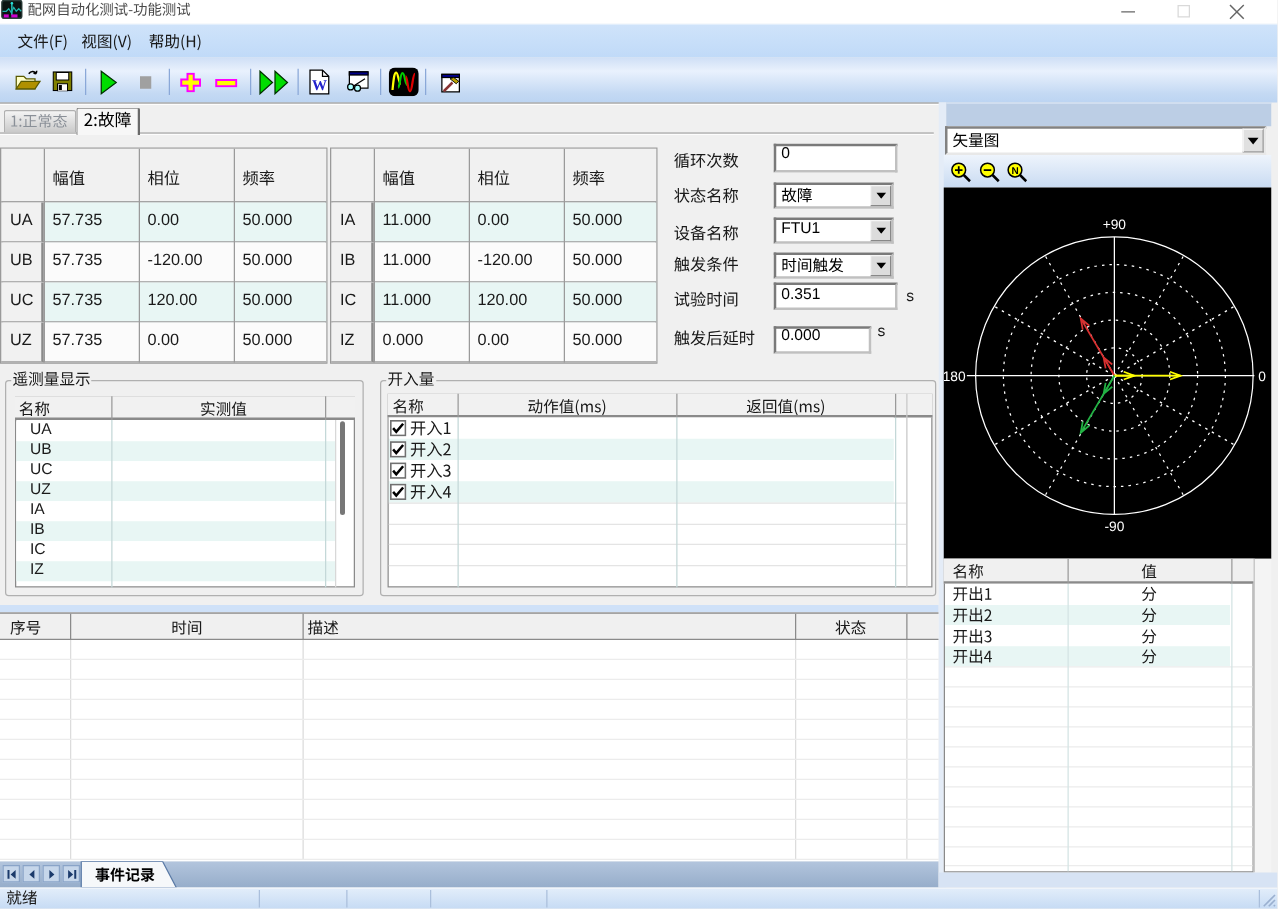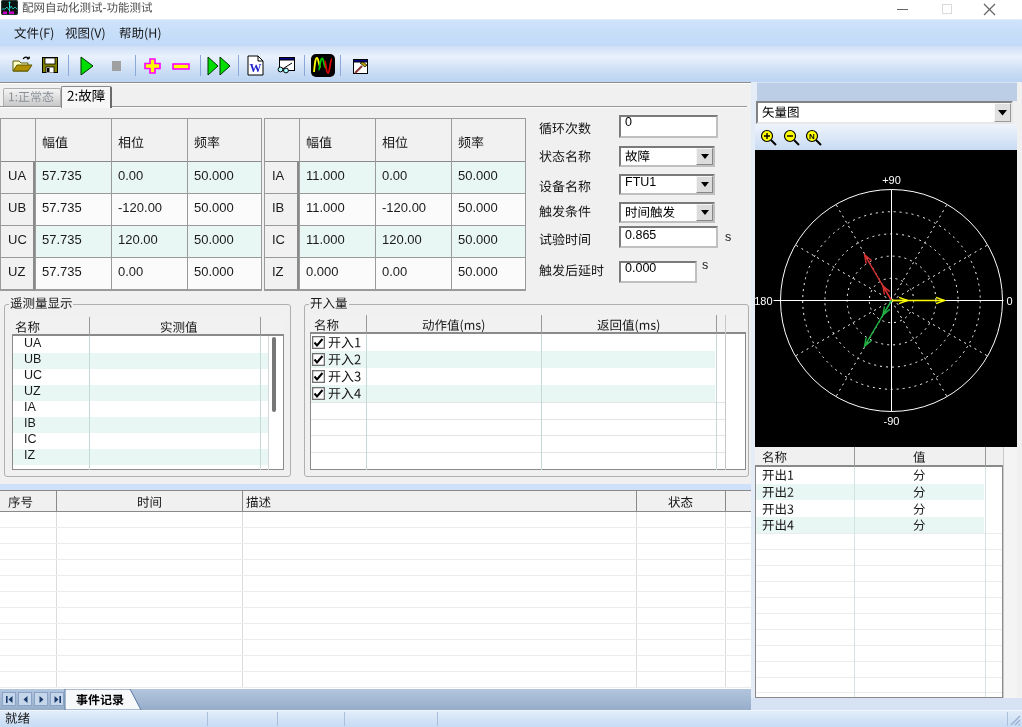--- a/index.html
+++ b/index.html
@@ -310,21 +310,21 @@
   </svg>
 <svg width="51" height="17" style="position:absolute;left:625.0px;top:204.2px;overflow:visible" fill="#000">
     <g transform="translate(0 12.75) scale(0.01250)">
       <use href="#g48" x="0"></use>
       <use href="#g49" x="1000"></use>
       <use href="#g44" x="2000"></use>
       <use href="#g45" x="3000"></use>
     </g>
   </svg>
 <div style="position:absolute;left:619px;top:226px;width:99px;height:22px;background:#fff;border:2px solid #7a7a7a;border-right-color:#c0c0c0;border-bottom-color:#c0c0c0;"></div>
-<div style="position:absolute;left:625px;top:228.0px;height:19px;line-height:19px;font:12.5px 'Liberation Sans';color:#000;white-space:nowrap;">0.865</div>
+<div style="position:absolute;left:625px;top:228.0px;height:19px;line-height:19px;font:12.5px 'Liberation Sans';color:#000;white-space:nowrap;">0.351</div>
 <div style="position:absolute;left:725px;top:229.5px;height:19px;line-height:19px;font:12.5px 'Liberation Sans';color:#1a1a1a;white-space:nowrap;">s</div>
 <div style="position:absolute;left:619px;top:261px;width:78px;height:22px;background:#fff;border:2px solid #7a7a7a;border-right-color:#c0c0c0;border-bottom-color:#c0c0c0;"></div>
 <div style="position:absolute;left:625px;top:260.5px;height:19px;line-height:19px;font:12.5px 'Liberation Sans';color:#000;white-space:nowrap;">0.000</div>
 <div style="position:absolute;left:702px;top:257.5px;height:19px;line-height:19px;font:12.5px 'Liberation Sans';color:#1a1a1a;white-space:nowrap;">s</div>
 <div style="position:absolute;left:4px;top:304px;width:287px;height:173px;border:1px solid #b0b0b0;border-radius:3px;"></div>
 <div style="position:absolute;left:9px;top:297px;width:64px;height:14px;background:#f0f0f0;"></div>
 <svg width="64" height="17" style="position:absolute;left:10.0px;top:295.2px;overflow:visible" fill="#1a1a1a">
     <g transform="translate(0 12.75) scale(0.01250)">
       <use href="#g52" x="0"></use>
       <use href="#g5" x="1000"></use>

